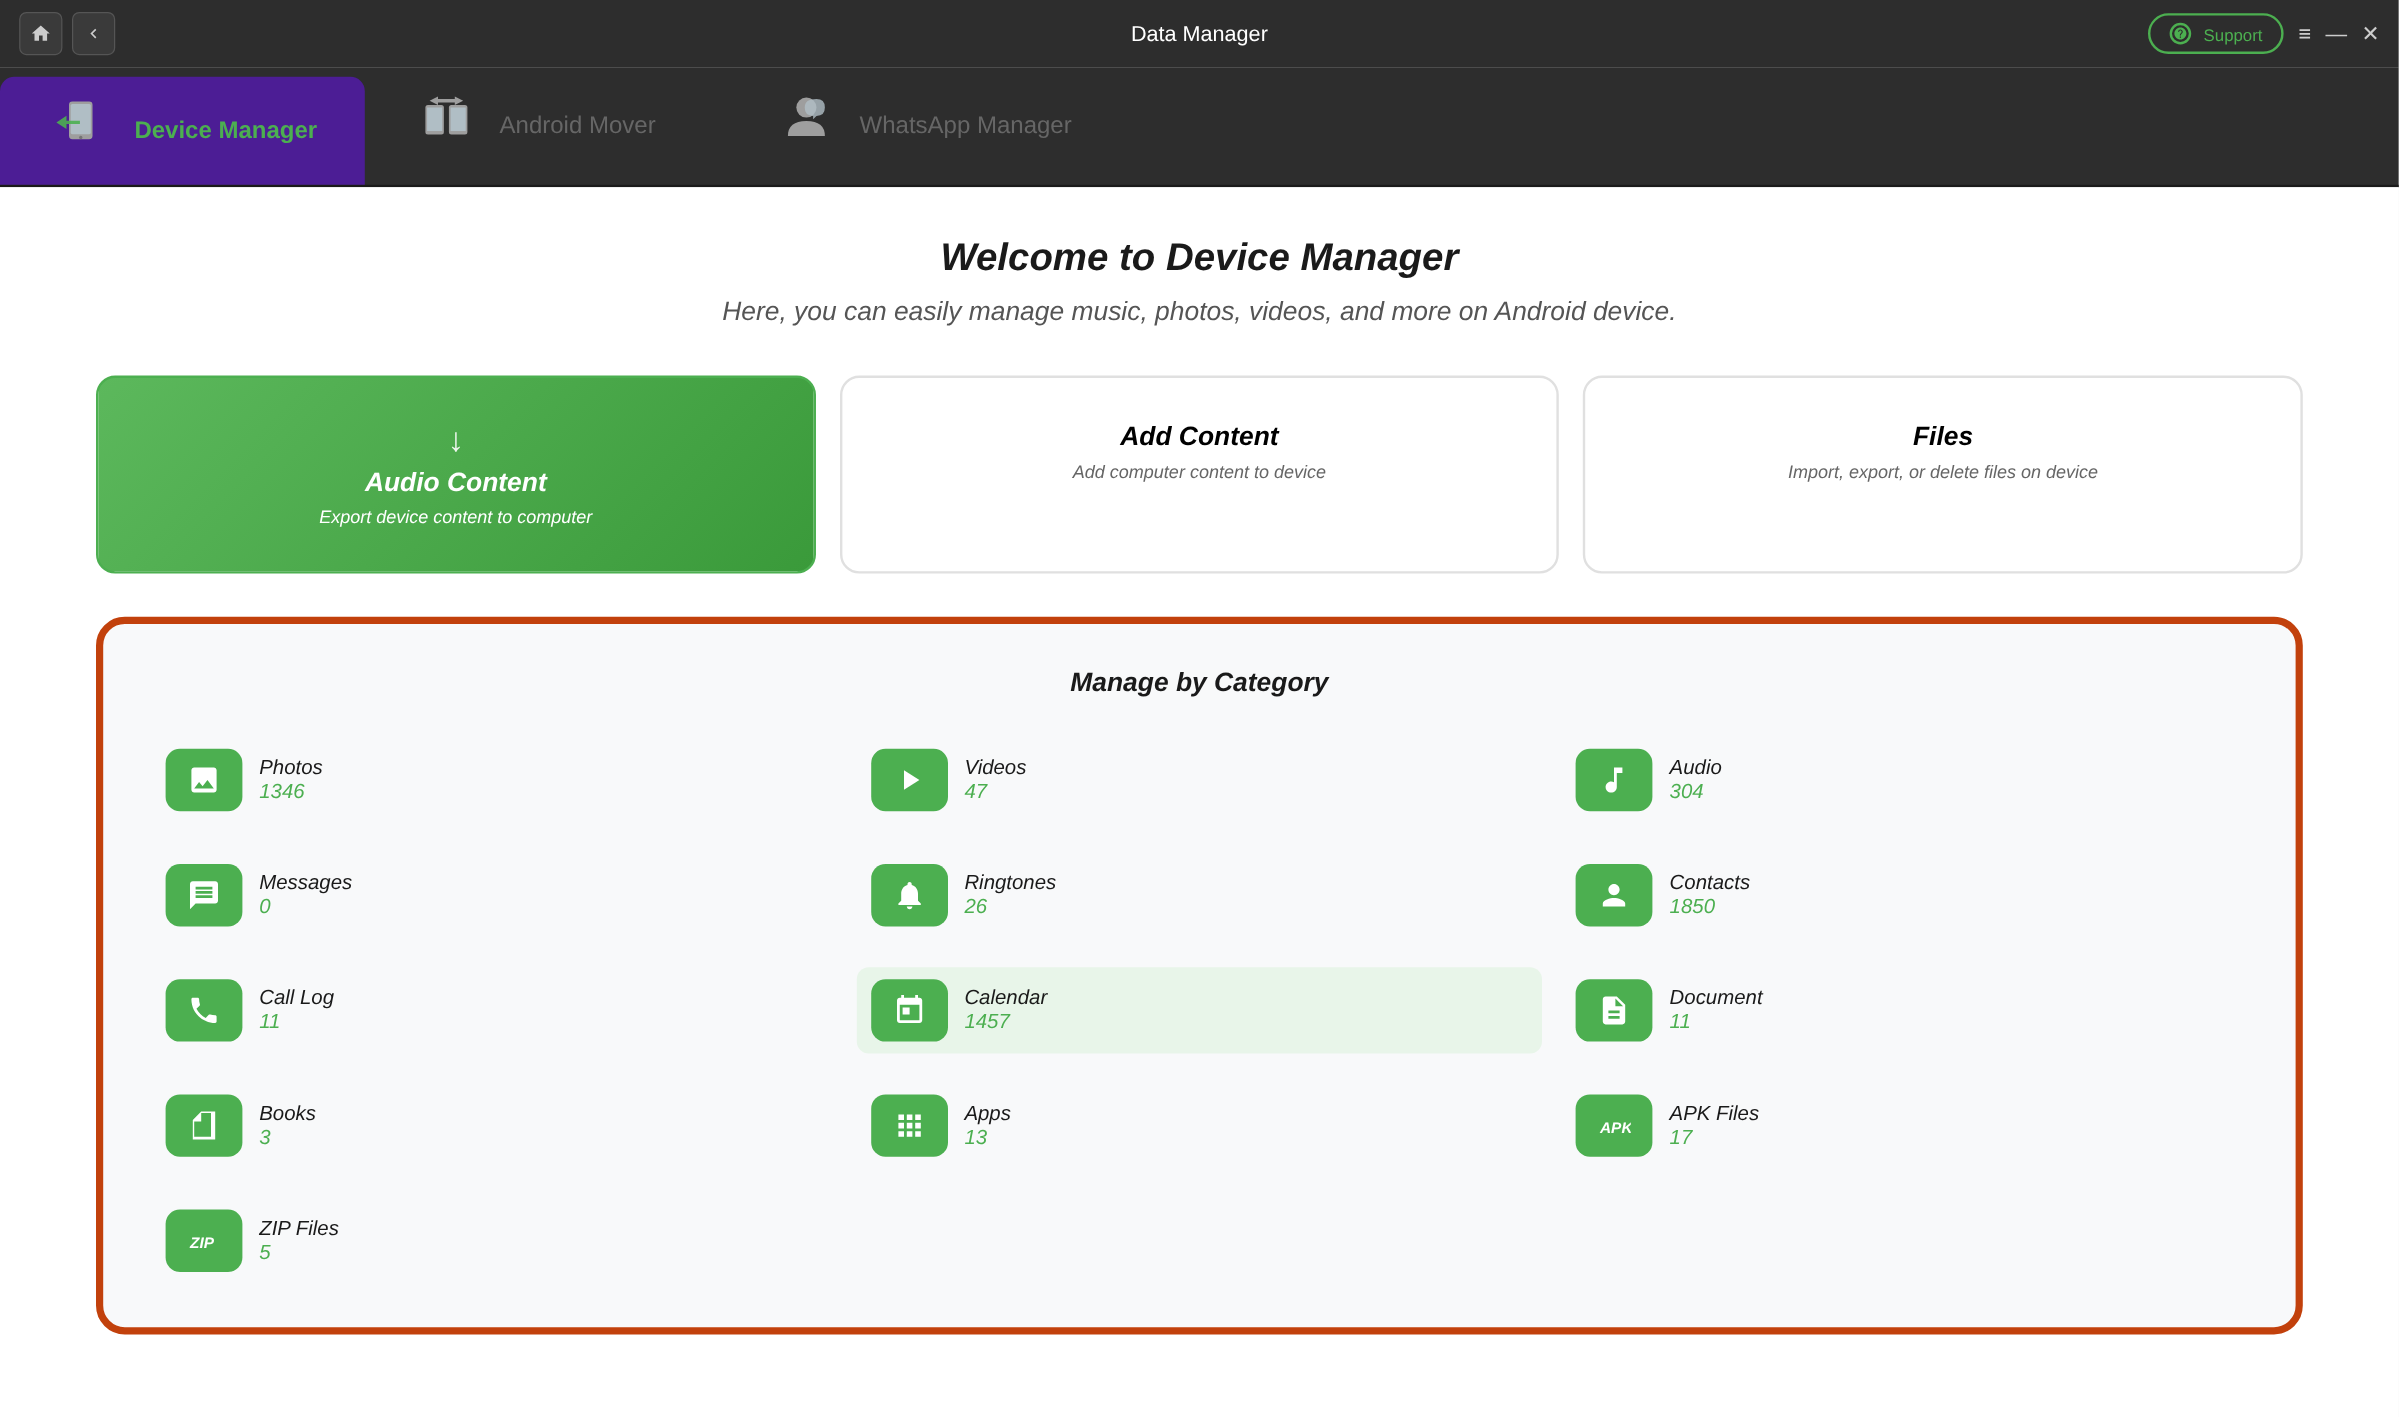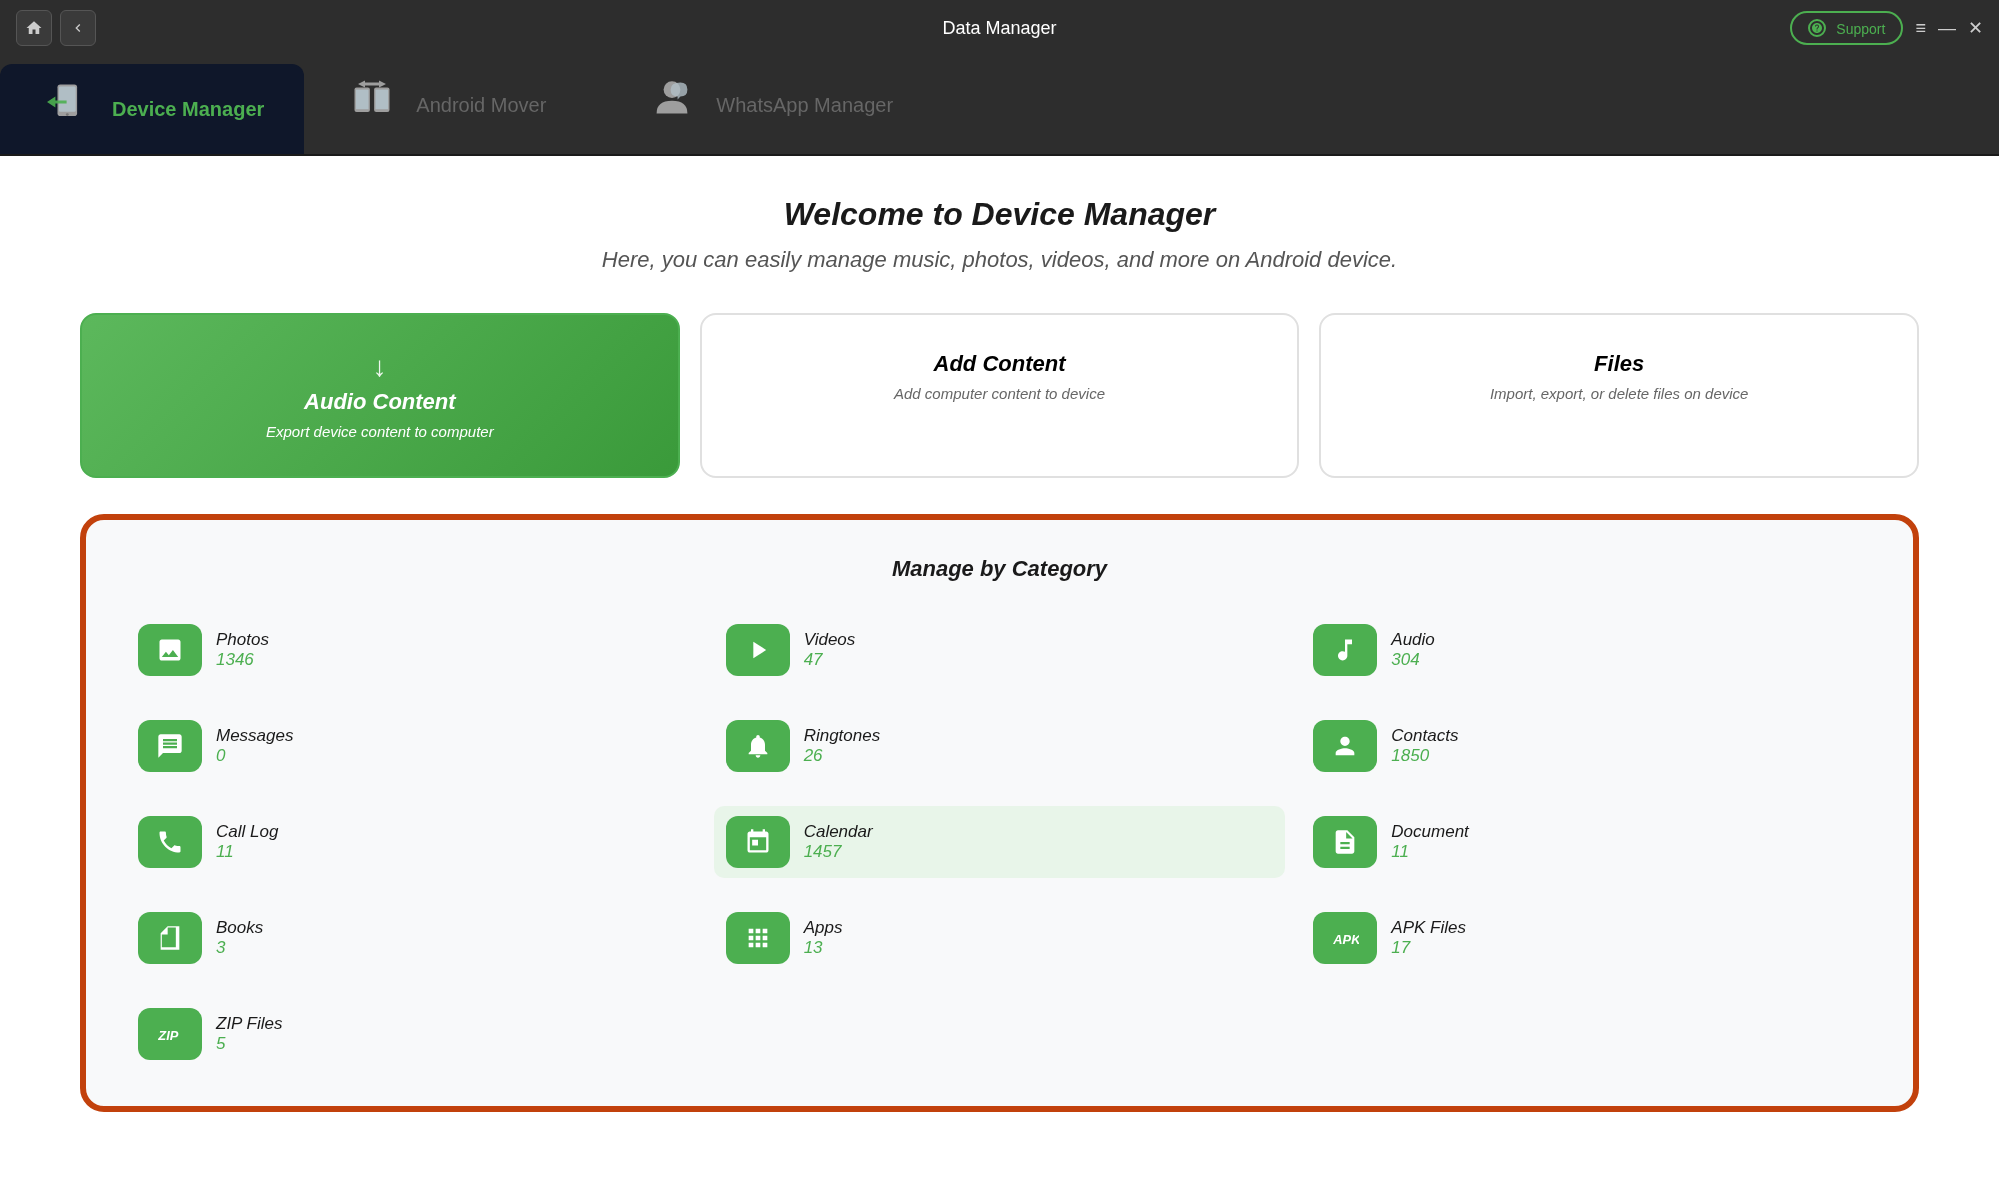--- a/index.html
+++ b/index.html
@@ -97,21 +97,21 @@
     }
     .tab {
       display: flex;
       align-items: center;
       gap: 16px;
       padding: 0 40px;
       cursor: pointer;
       min-width: 300px;
     }
     .tab.active {
-      background: #0f172a;
+      background: #4c1d95;
       border-radius: 12px 12px 0 0;
       margin-top: 8px;
     }
     .tab-label {
       font-size: 20px;
       color: #666;
     }
     .tab.active .tab-label {
       color: #4caf50;
       font-weight: 600;

